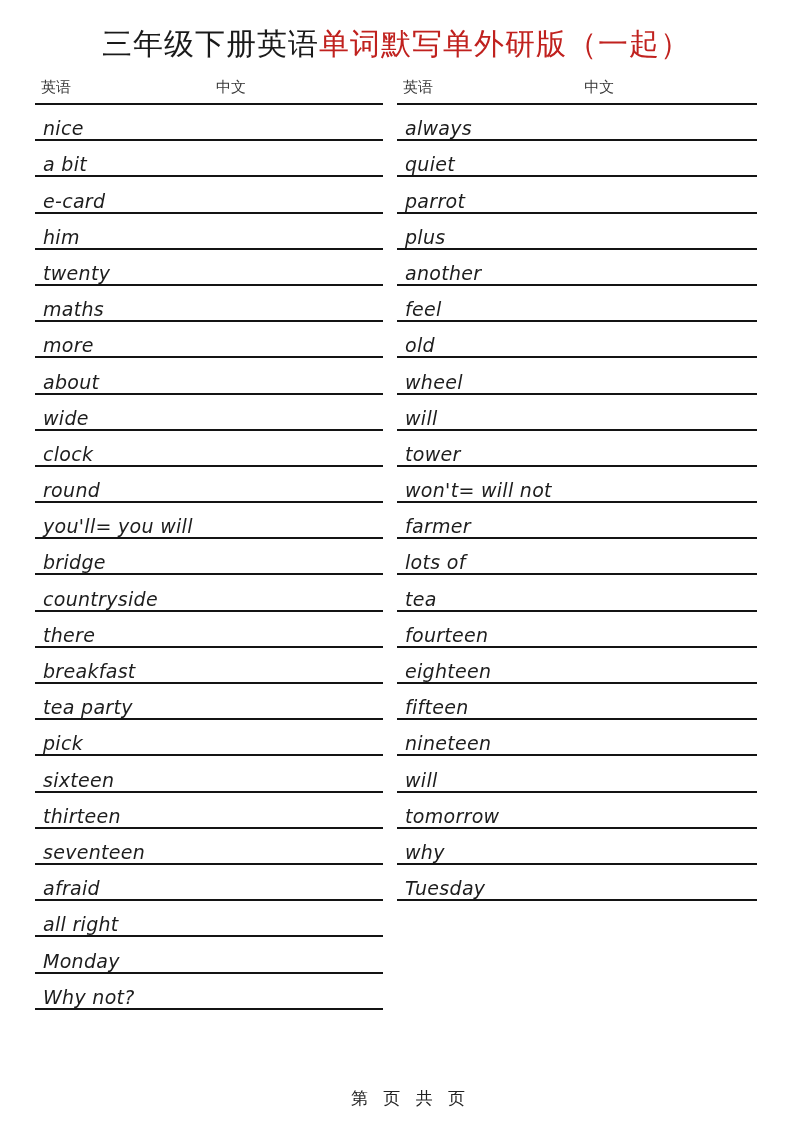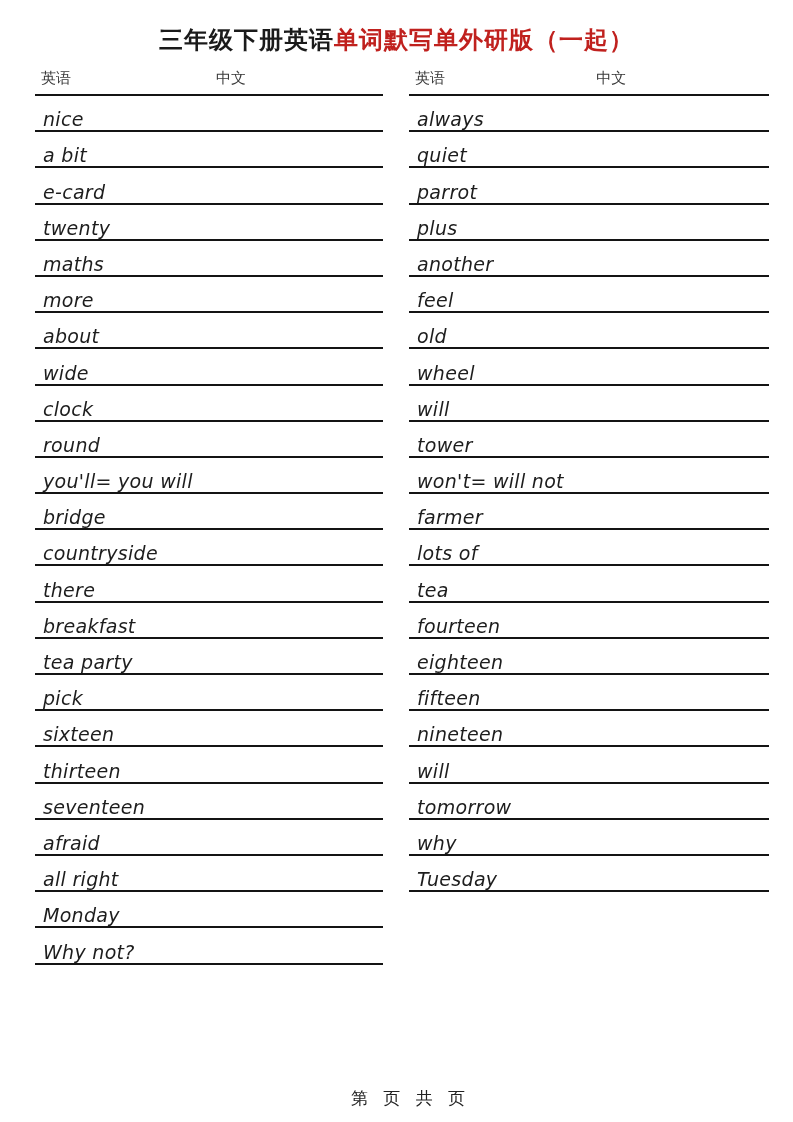--- a/index.html
+++ b/index.html
@@ -8,32 +8,31 @@
     position: relative;
     width: 793px;
     height: 1122px;
     background: #ffffff;
     font-family: "DejaVu Sans", sans-serif;
     overflow: hidden;
   }
   .title {
     padding-top: 24px;
     text-align: center;
-    font-size: 24px;
-    font-weight: bold;
+    font-size: 30px;
+    font-weight: normal;
     letter-spacing: 1px;
     color: #1a1a1a;
     white-space: nowrap;
   }
   .title .red { color: #c0211e; }
   .table-area {
     display: flex;
     padding-left: 35px;
     margin-top: 6px;
-    gap: 12px;
   }
   .col { display: block; }
   .col-left  { width: 348px; margin-right: 14px; }
   .col-right { width: 360px; }
   .col-header {
     position: relative;
     height: 34px;
     border-bottom: 2px solid #141414;
     font-family: "DejaVu Serif", "Liberation Serif", serif;
     font-size: 15px;
@@ -102,20 +101,24 @@
   <div class="row">
     <span class="word">a bit</span>
     <span class="blank"></span>
   </div>
 
   <div class="row">
     <span class="word">e-card</span>
     <span class="blank"></span>
   </div>
 
+  <div class="row">
+    <span class="word">him</span>
+    <span class="blank"></span>
+  </div>
 
   <div class="row">
     <span class="word">twenty</span>
     <span class="blank"></span>
   </div>
 
   <div class="row">
     <span class="word">maths</span>
     <span class="blank"></span>
   </div>

